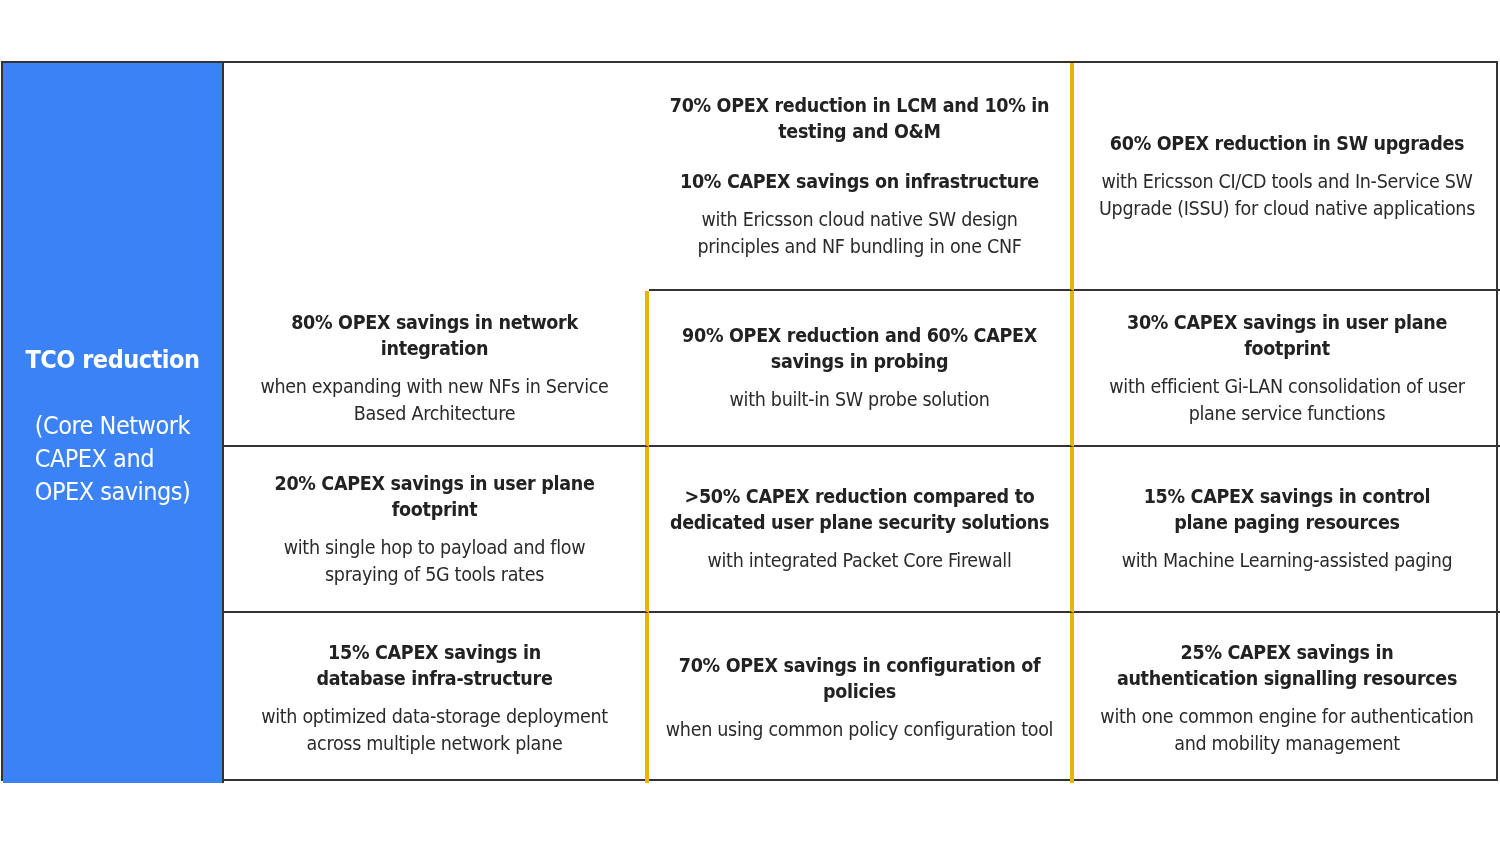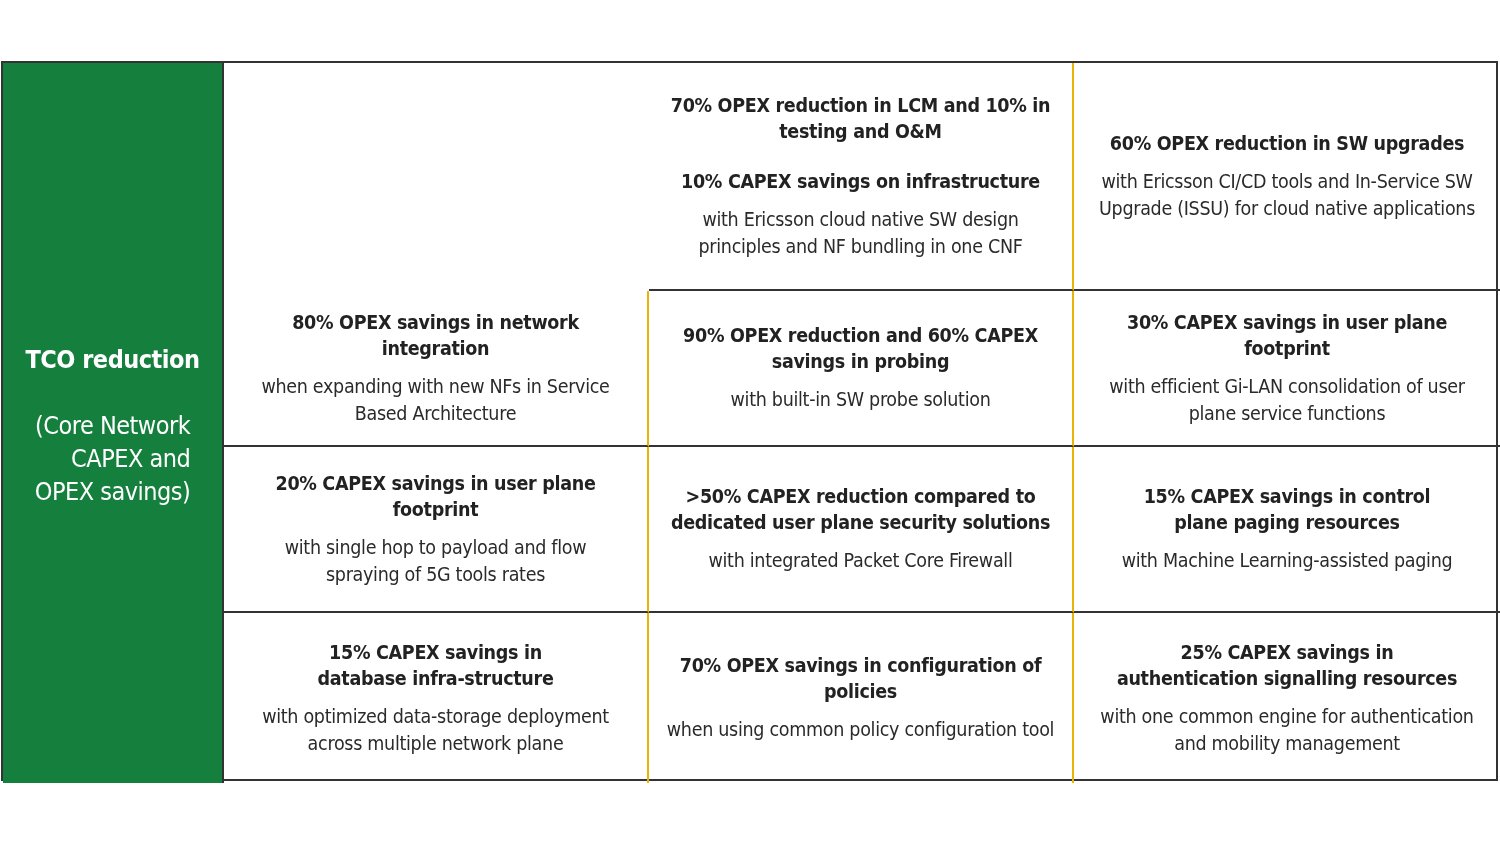--- a/index.html
+++ b/index.html
@@ -7,29 +7,29 @@
          font-family:"DejaVu Sans Condensed","DejaVu Sans", sans-serif; }
   .grid {
     position:absolute; left:1px; top:61px; width:1497px; height:720px;
     display:grid;
     grid-template-columns: 221px 425px 425px 426px;
     grid-template-rows: 228px 156px 166px 170px;
     border:2px solid #333; box-sizing:border-box;
   }
   .side {
     grid-column:1; grid-row:1 / span 4;
-    background:#15803d; color:#ffffff;
+    background:#3b82f6; color:#ffffff;
     display:flex; flex-direction:column; align-items:center; justify-content:center;
-    text-align:right; border-right:2px solid #333;
+    text-align:left; border-right:2px solid #333;
     padding-top:6px;
   }
   .side-title { font-size:25px; font-weight:bold; letter-spacing:-0.5px; line-height:32px; }
   .side-sub { font-size:25px; line-height:33px; margin-top:33px; letter-spacing:-0.5px; }
   .cell {
-    border-right:2px solid #eab308; border-bottom:2px solid #333;
+    border-right:4px solid #eab308; border-bottom:2px solid #333;
     display:flex; flex-direction:column; align-items:center; justify-content:center;
     text-align:center; padding:0 14px; color:#1a1a1a; box-sizing:border-box;
   }
   .cell.last-col { border-right:none;text-align:center; }
   .cell.last-row { border-bottom:none; }
   .h { font-size:19.5px; font-weight:bold; line-height:26px; letter-spacing:-0.3px; color:#222; }
   .h + .h { margin-top:24px; }
   .b { font-size:19.5px; line-height:27px; margin-top:11px; letter-spacing:-0.3px; color:#2a2a2a; }
 </style>
 </head>

